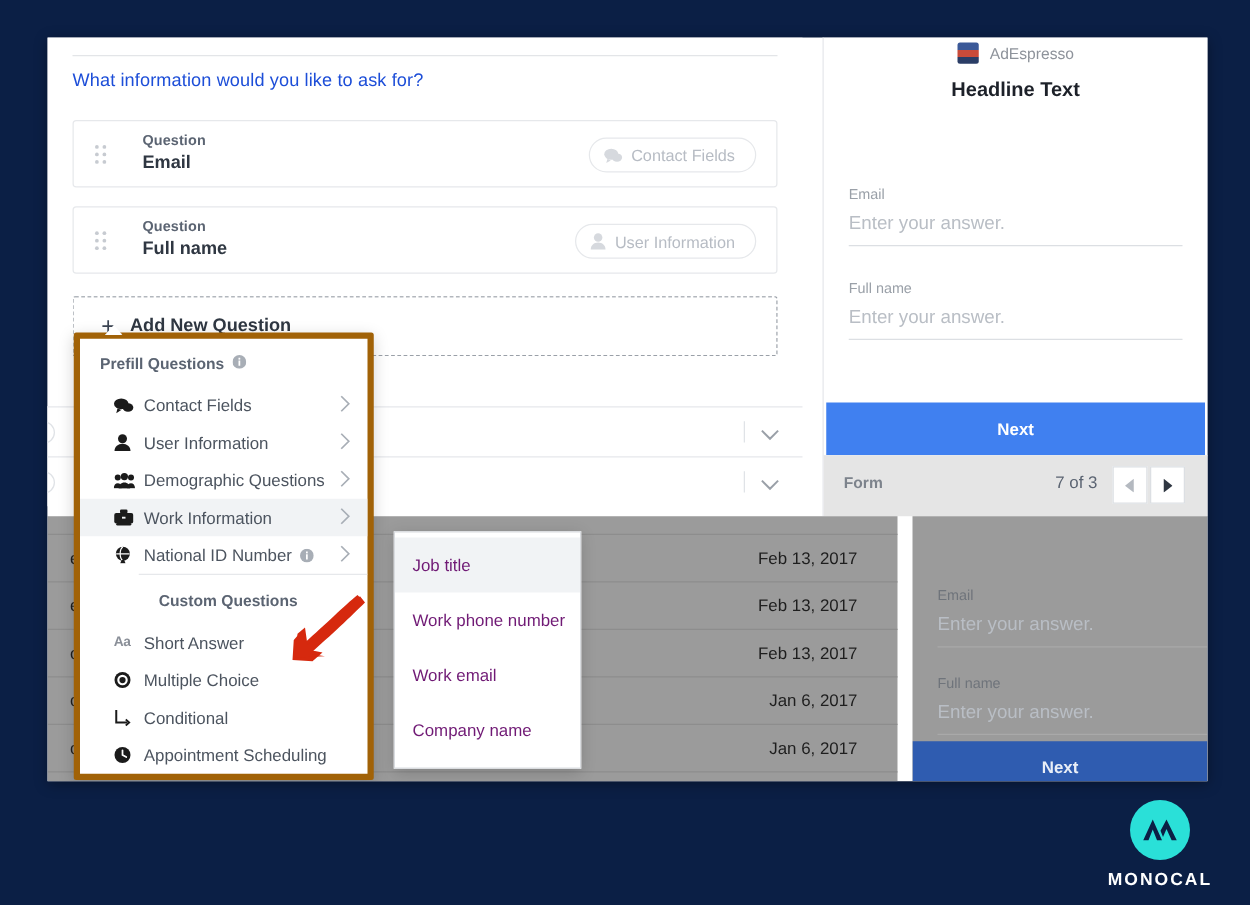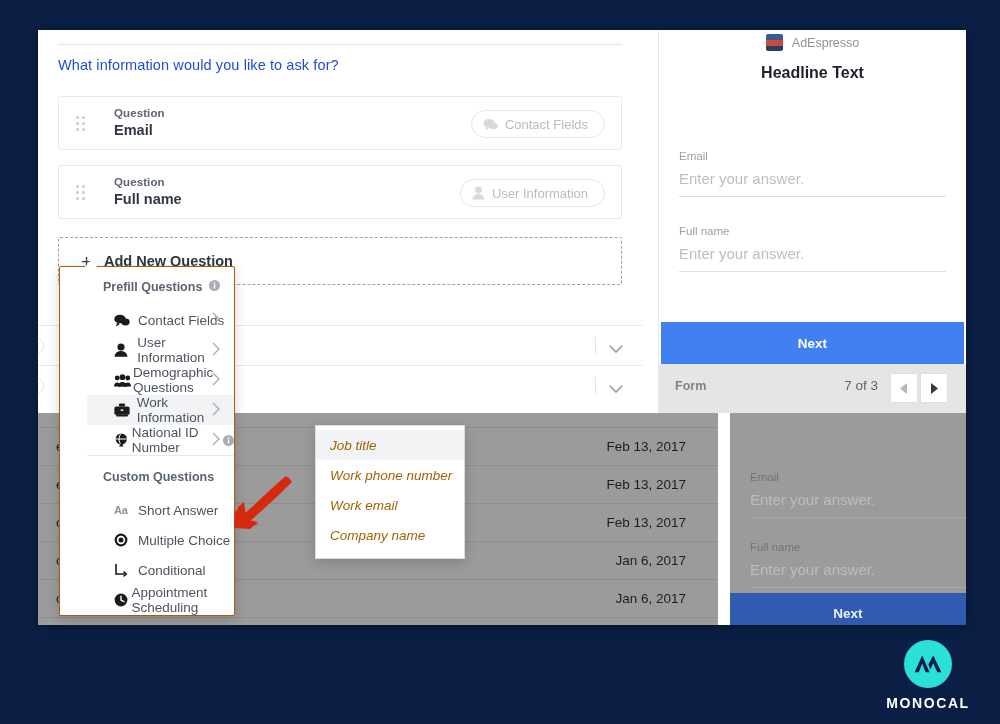--- a/index.html
+++ b/index.html
@@ -185,59 +185,58 @@
   }
   .pd-next {
     position: absolute; left: 0; right: 0; top: 180px; height: 40px;
     background: #2f5cb0; color: #e9eef7; font-size: 13.5px; font-weight: 700;
     display: flex; align-items: center; justify-content: center;
   }
 
   
   .menu {
     position: absolute; left: 21px; top: 236px;
-    width: 176px; background: #ffffff;
-    border: 1px solid #a16207; border-radius: 2px;
+    width: 240px; background: #ffffff;
+    border: 5px solid #a16207; border-radius: 2px;
     box-shadow: 0 3px 12px rgba(0,0,0,.17);
     overflow: hidden;
-    padding-left: 27px;
   }
   .menu-caret {
     position: absolute; left: 46px; top: 230px; width: 14px; height: 8px;
     background: #fff; clip-path: polygon(50% 0, 100% 100%, 0 100%);
     border-left: 1px solid #d9dce0; border-right: 1px solid #d9dce0;
     z-index: 3;
   }
   .menu-head {
     padding: 13px 0 11px 16px; font-size: 12.5px; font-weight: 700; color: #5b6472;
     display: flex; align-items: center; gap: 7px;
   }
-  .menu-head.sep { border-top: 1px solid #e6e8eb; padding-top: 14px; }
+  .menu-head.sep { border-top: 1px solid #e6e8eb; padding-top: 14px; margin-left: 47px; }
   .mi {
     position: relative; height: 30px; display: flex; align-items: center;
     padding-left: 27px; font-size: 13.5px; color: #4c545f;
   }
   .mi.active { background: #f1f3f5; }
   .mi .ico { width: 22px; display: flex; align-items: center; }
   .mi .mlabel { margin-left: 2px; }
   .mi .caret-r { position: absolute; right: 14px; top: 7px; }
   .mi .infodot { margin-left: 6px; display: inline-flex; }
   .aa { font-size: 11px; font-weight: 700; color: #8a8f98; letter-spacing: -.3px; }
 
   
   .submenu {
     position: absolute; left: 277px; top: 395px;
     width: 150px; background: #fff;
     border: 1px solid #d9dce0;
     box-shadow: 0 3px 12px rgba(0,0,0,.17);
     padding: 4px 0 8px;
   }
   .sub-item {
-    height: 30px; display: flex; align-items: center;
-    padding-left: 14px; font-size: 13.5px; color: #a16207; font-style: italic;
+    height: 44px; display: flex; align-items: center;
+    padding-left: 14px; font-size: 13.5px; color: #701a75;
   }
   .sub-item.active { background: #f1f3f5; }
 
   
   .red-arrow { position: absolute; left: 186px; top: 446px; }
 
   
   .logo {
     position: absolute; left: 880px; top: 640px;
     width: 96px; text-align: center;

